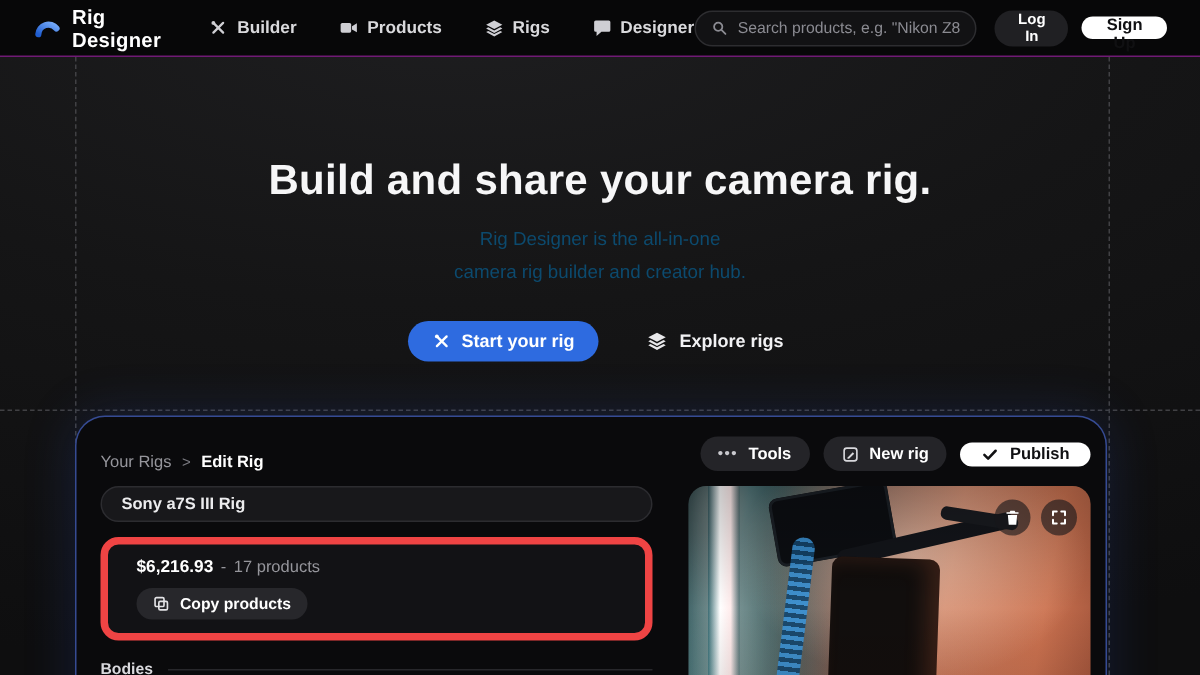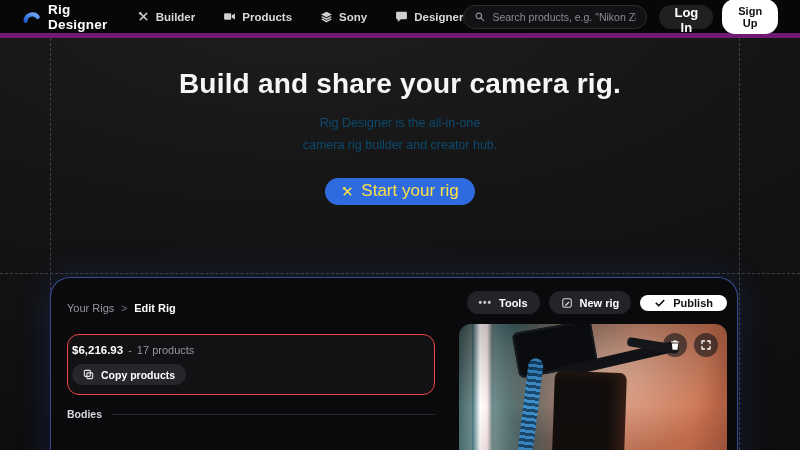--- a/index.html
+++ b/index.html
@@ -14,21 +14,21 @@
   
   .guide { position:absolute; z-index:1; pointer-events:none; }
   .guide.v { top:38px; bottom:0; border-left:1px dashed #414144; }
   .guide.v1 { left:50px; }
   .guide.v2 { left:739px; }
   .guide.h { left:0; right:0; top:273px; border-top:1px dashed #414144; }
 
   
   .navbar {
     position:relative; z-index:5;
-    height:38px; background:#070708; border-bottom:5px solid #701a75;
+    height:38px; background:#070708; border-bottom:1px solid #701a75;
     display:flex; align-items:center; padding:0 22px;
   }
   .brand { display:flex; align-items:center; gap:7px; cursor:pointer; }
   .brand svg { width:19px; height:19px; display:block; }
   .brand-name { font-size:13.5px; font-weight:bold; color:#fff; letter-spacing:.2px; }
   .nav-items { display:flex; align-items:center; gap:28px; margin-left:26px; }
   .nav-item { display:flex; align-items:center; gap:6px; color:#d9d9dc; font-size:11.5px; font-weight:bold; cursor:pointer; }
   .nav-item svg { width:13px; height:13px; color:#cfcfd4; }
   .search {
     margin-left:auto; display:flex; align-items:center; gap:7px;
@@ -37,38 +37,38 @@
   }
   .search svg { width:11px; height:11px; color:#8b8b92; flex:none; }
   .search input {
     background:transparent; border:none; outline:none; width:100%;
     font-family:"Liberation Sans", sans-serif; font-size:10.5px; color:#cfcfd4;
   }
   .search input::placeholder { color:#8b8b92; }
   .auth { display:flex; align-items:center; gap:9px; margin-left:12px; }
   .btn-login {
     height:24px; padding:0 15px; border-radius:12px; border:none; cursor:pointer;
-    background:#202023; color:#fff; font-size:13px; font-weight:bold;
+    background:#202023; color:#fff; font-size:10px; font-weight:bold;
     font-family:"Liberation Sans", sans-serif;
   }
   .btn-signup {
-    height:35px; padding:0 15px; border-radius:13px; border:none; cursor:pointer;
+    height:15px; padding:0 15px; border-radius:13px; border:none; cursor:pointer;
     background:#ffffff; color:#101012; font-size:11px; font-weight:bold;
     font-family:"Liberation Sans", sans-serif;
   }
 
   
-  .hero { position:relative; z-index:2; text-align:center; padding-top:30px; }
+  .hero { position:relative; z-index:2; text-align:center; padding-top:66px; }
   .hero-title { font-size:28px; font-weight:bold; color:#f6f6f7; letter-spacing:.2px; }
   .hero-sub { margin-top:13px; font-size:12.5px; line-height:1.75; color:#0c4a6e; }
   .hero-ctas { margin-top:21px; display:flex; align-items:center; justify-content:center; gap:26px; }
   .btn-primary {
     display:flex; align-items:center; gap:7px; height:27px; padding:0 16px;
     border:none; border-radius:14px; cursor:pointer;
-    background:#2e6be0; color:#fde047; font-size:17px; font-weight:normal;
+    background:#2e6be0; color:#ffffff; font-size:12px; font-weight:bold;
     font-family:"Liberation Sans", sans-serif;
   }
   .btn-primary svg { width:13px; height:13px; }
   .btn-ghost {
     display:flex; align-items:center; gap:8px; height:27px; padding:0 6px;
     border:none; border-radius:14px; cursor:pointer; background:transparent;
     color:#f2f2f4; font-size:12px; font-weight:bold; font-family:"Liberation Sans", sans-serif;
   }
   .btn-ghost svg { width:14px; height:14px; color:#e8e8ea; }
 
@@ -100,22 +100,22 @@
   .pill-light svg { width:12px; height:12px; color:#111113; }
 
   .card-body { display:flex; margin-top:10px; }
   .col-left { width:368px; flex:none; }
   .rig-name-input {
     width:100%; height:24px; border-radius:12px; background:#18181b;
     border:1px solid #2c2c30; color:#ececee; font-size:11px; font-weight:bold;
     padding:0 13px; outline:none; font-family:"Liberation Sans", sans-serif;
   }
   .summary-panel {
-    margin-top:10px; border:1px solid #ef4444; border-radius:12px;
-    background:#121215; padding:9px 4px 9px;
+    margin-top:10px; border:5px solid #ef4444; border-radius:12px;
+    background:#121215; padding:9px 19px 9px;
   }
   .price-line { display:flex; align-items:baseline; gap:5px; font-size:11.5px; }
   .price { color:#ffffff; font-weight:bold; }
   .price-sep, .count { color:#96969c; font-size:11px; }
   .btn-copy {
     margin-top:8px; display:flex; align-items:center; gap:7px; height:21px; padding:0 11px;
     border:none; border-radius:11px; cursor:pointer; background:#27272b;
     color:#fff; font-size:10.5px; font-weight:bold; font-family:"Liberation Sans", sans-serif;
   }
   .btn-copy svg { width:11px; height:11px; color:#e3e3e6; }
@@ -201,21 +201,21 @@
       <span>Products</span>
     </div>
     <div class="nav-item">
       <svg viewBox="0 0 24 24">
           <g fill="currentColor">
             <path d="M12 3L22 8.2 12 13.4 2 8.2z"></path>
             <path d="M4.6 11.4L12 15.3l7.4-3.9 2.6 1.4L12 18.4 2 12.8z"></path>
             <path d="M4.6 15.9L12 19.8l7.4-3.9 2.6 1.4L12 22.9 2 17.3z"></path>
           </g>
         </svg>
-      <span>Sony</span>
+      <span>Rigs</span>
     </div>
     <div class="nav-item">
       <svg viewBox="0 0 24 24">
           <path fill="currentColor" d="M4 3h16a2 2 0 012 2v10a2 2 0 01-2 2h-9l-6 5v-5H4a2 2 0 01-2-2V5a2 2 0 012-2z"></path>
         </svg>
       <span>Designer</span>
     </div>
   </nav>
 
   <div class="search">
@@ -243,20 +243,30 @@
   <div class="hero-ctas">
     <button class="btn-primary">
       <svg viewBox="0 0 24 24">
           <g stroke="currentColor" stroke-width="2.8" stroke-linecap="round" fill="none">
             <path d="M6 18 L18 6"></path>
             <path d="M6 6 L18 18"></path>
           </g>
           <circle cx="6" cy="6" r="2.4" fill="currentColor"></circle>
         </svg>
       <span>Start your rig</span>
+    </button>
+    <button class="btn-ghost">
+      <svg viewBox="0 0 24 24">
+          <g fill="currentColor">
+            <path d="M12 3L22 8.2 12 13.4 2 8.2z"></path>
+            <path d="M4.6 11.4L12 15.3l7.4-3.9 2.6 1.4L12 18.4 2 12.8z"></path>
+            <path d="M4.6 15.9L12 19.8l7.4-3.9 2.6 1.4L12 22.9 2 17.3z"></path>
+          </g>
+        </svg>
+      <span>Explore rigs</span>
     </button>
   </div>
 </section>
 
 <section class="card">
   <div class="card-header">
     <div class="breadcrumb">
       <span class="crumb-parent">Your Rigs</span>
       <span class="crumb-sep">&gt;</span>
       <span class="crumb-current">Edit Rig</span>
@@ -279,20 +289,21 @@
         <svg viewBox="0 0 24 24">
             <path fill="none" stroke="currentColor" stroke-width="3.4" stroke-linecap="round" stroke-linejoin="round" d="M4.5 12.5l5 5L19.5 7"></path>
           </svg>
         <span>Publish</span>
       </button>
     </div>
   </div>
 
   <div class="card-body">
     <div class="col-left">
+      <input class="rig-name-input" type="text" value="Sony a7S III Rig" style="">
 
       <div class="summary-panel">
         <div class="price-line">
           <span class="price">$6,216.93</span>
           <span class="price-sep">-</span>
           <span class="count">17 products</span>
         </div>
         <button class="btn-copy">
           <svg viewBox="0 0 24 24">
               <g fill="none" stroke="currentColor" stroke-width="2.4">

